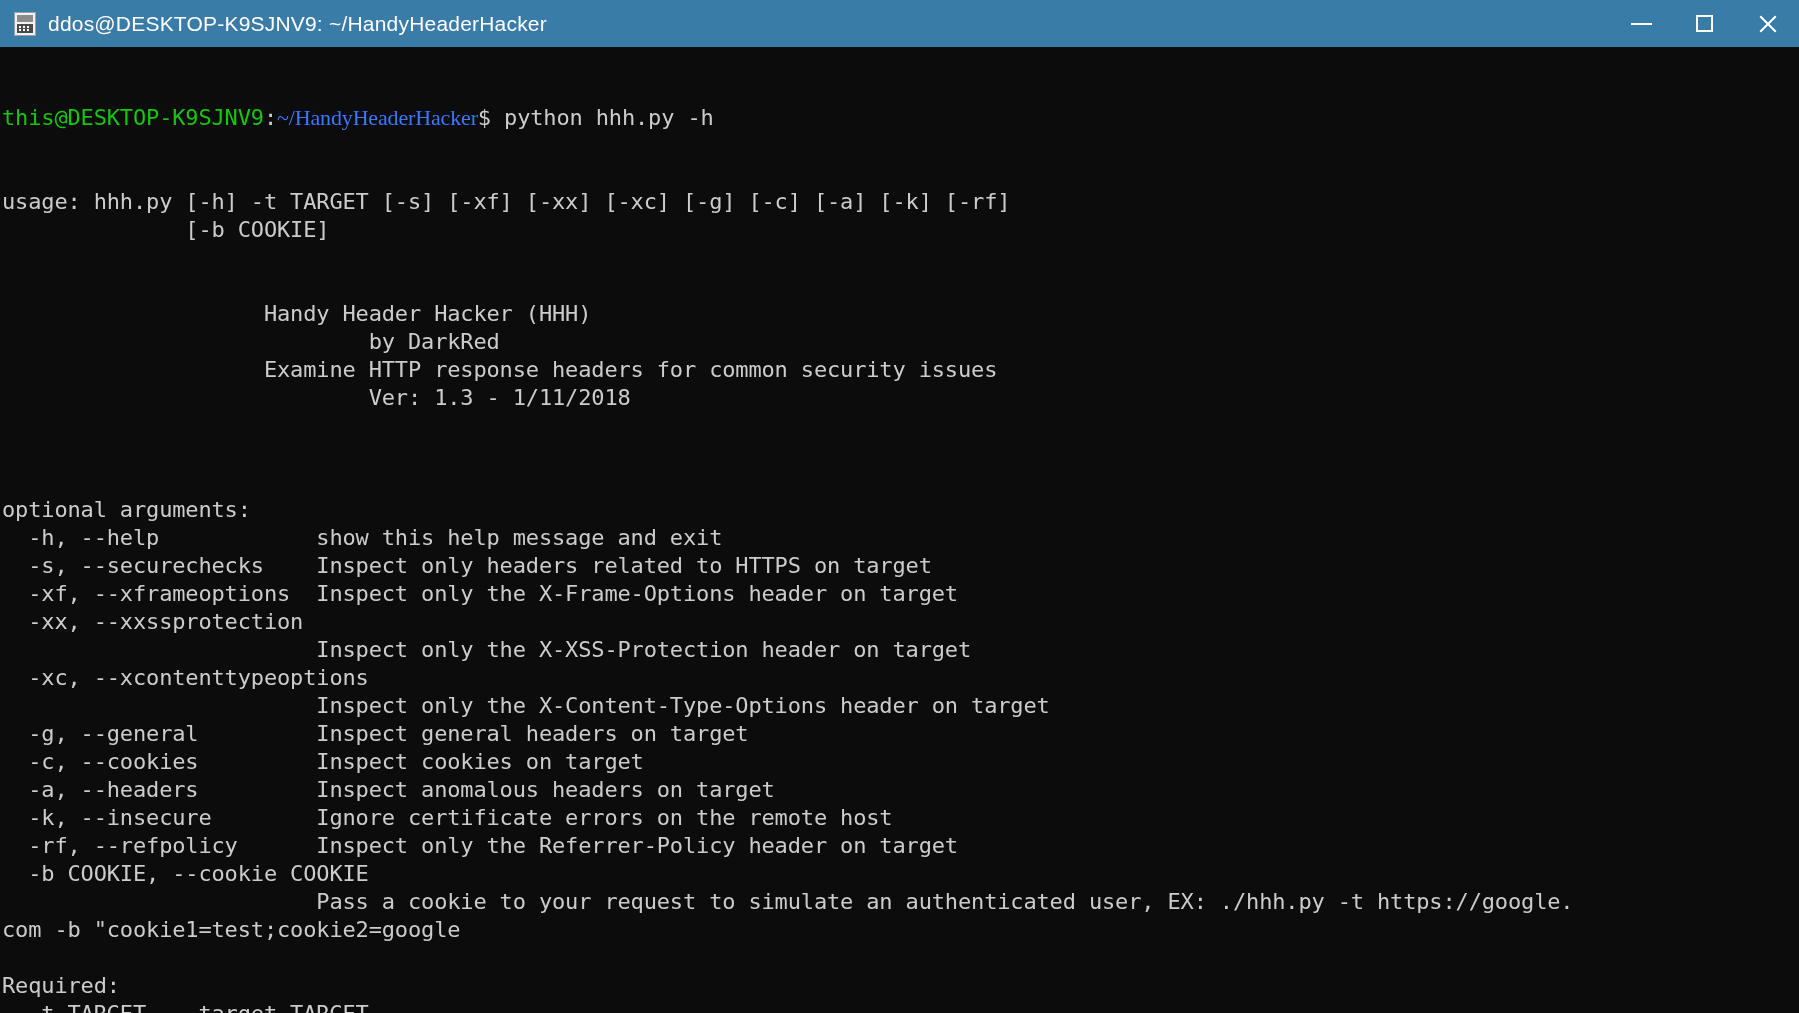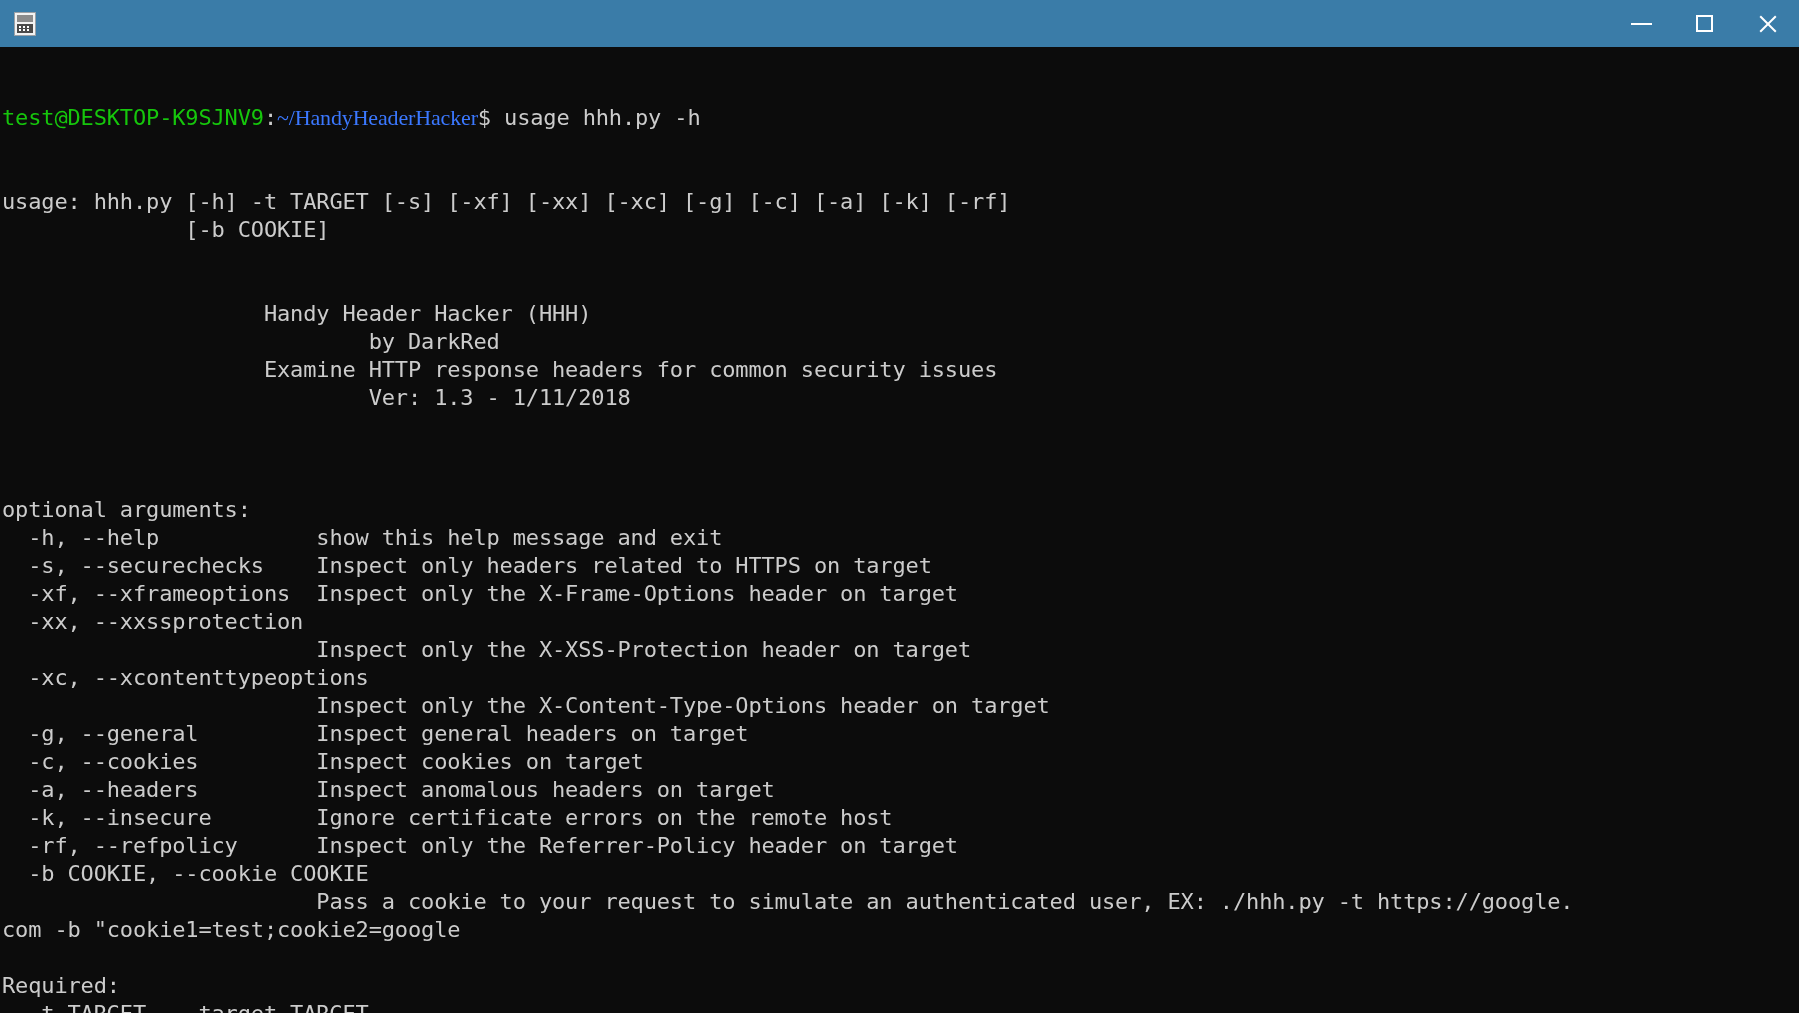--- a/index.html
+++ b/index.html
@@ -117,32 +117,33 @@
       <rect x="3" y="3" width="16" height="7" fill="#8b8b8b"></rect>
       <rect x="3" y="12" width="16" height="9" fill="#4a4a4a"></rect>
       <rect x="5" y="14" width="2" height="2" fill="#ffffff"></rect>
       <rect x="9" y="14" width="2" height="2" fill="#ffffff"></rect>
       <rect x="13" y="14" width="2" height="2" fill="#ffffff"></rect>
       <rect x="5" y="17" width="2" height="2" fill="#ffffff"></rect>
       <rect x="9" y="17" width="2" height="2" fill="#ffffff"></rect>
       <rect x="13" y="17" width="2" height="2" fill="#ffffff"></rect>
     </svg>
   </span>
+  <span class="tb-title">ddos@DESKTOP-K9SJNV9: ~/HandyHeaderHacker</span>
 
   <div id="winbuttons">
     <div class="wbtn">
       <span class="glyph-min"></span>
     </div>
     <div class="wbtn">
       <span class="glyph-max"></span>
     </div>
     <div class="wbtn close">
       <span class="glyph-close"></span>
     </div>
   </div>
 </div>
 
 <div id="terminal">
   <div id="console">
-    <div class="line"><span class="c-green">test@DESKTOP-K9SJNV9</span><span class="c-white">:</span><span class="c-blue">~/HandyHeaderHacker</span><span class="c-white">$</span><span class="c-white"> usage hhh.py -h</span></div>
+    <div class="line"><span class="c-green">this@DESKTOP-K9SJNV9</span><span class="c-white">:</span><span class="c-blue">~/HandyHeaderHacker</span><span class="c-white">$</span><span class="c-white"> python hhh.py -h</span></div>
     <div id="output-lines"><div class="line">usage: hhh.py [-h] -t TARGET [-s] [-xf] [-xx] [-xc] [-g] [-c] [-a] [-k] [-rf]</div><div class="line">              [-b COOKIE]</div><div class="line blank">&nbsp;</div><div class="line blank">&nbsp;</div><div class="line">                    Handy Header Hacker (HHH)</div><div class="line">                            by DarkRed</div><div class="line">                    Examine HTTP response headers for common security issues</div><div class="line">                            Ver: 1.3 - 1/11/2018</div><div class="line blank">&nbsp;</div><div class="line blank">&nbsp;</div><div class="line blank">&nbsp;</div><div class="line">optional arguments:</div><div class="line">  -h, --help            show this help message and exit</div><div class="line">  -s, --securechecks    Inspect only headers related to HTTPS on target</div><div class="line">  -xf, --xframeoptions  Inspect only the X-Frame-Options header on target</div><div class="line">  -xx, --xxssprotection</div><div class="line">                        Inspect only the X-XSS-Protection header on target</div><div class="line">  -xc, --xcontenttypeoptions</div><div class="line">                        Inspect only the X-Content-Type-Options header on target</div><div class="line">  -g, --general         Inspect general headers on target</div><div class="line">  -c, --cookies         Inspect cookies on target</div><div class="line">  -a, --headers         Inspect anomalous headers on target</div><div class="line">  -k, --insecure        Ignore certificate errors on the remote host</div><div class="line">  -rf, --refpolicy      Inspect only the Referrer-Policy header on target</div><div class="line">  -b COOKIE, --cookie COOKIE</div><div class="line">                        Pass a cookie to your request to simulate an authenticated user, EX: ./hhh.py -t https://google.</div><div class="line">com -b "cookie1=test;cookie2=google</div><div class="line blank">&nbsp;</div><div class="line">Required:</div><div class="line">  -t TARGET, --target TARGET</div></div>
   </div>
 </div>
 
 </body></html>

